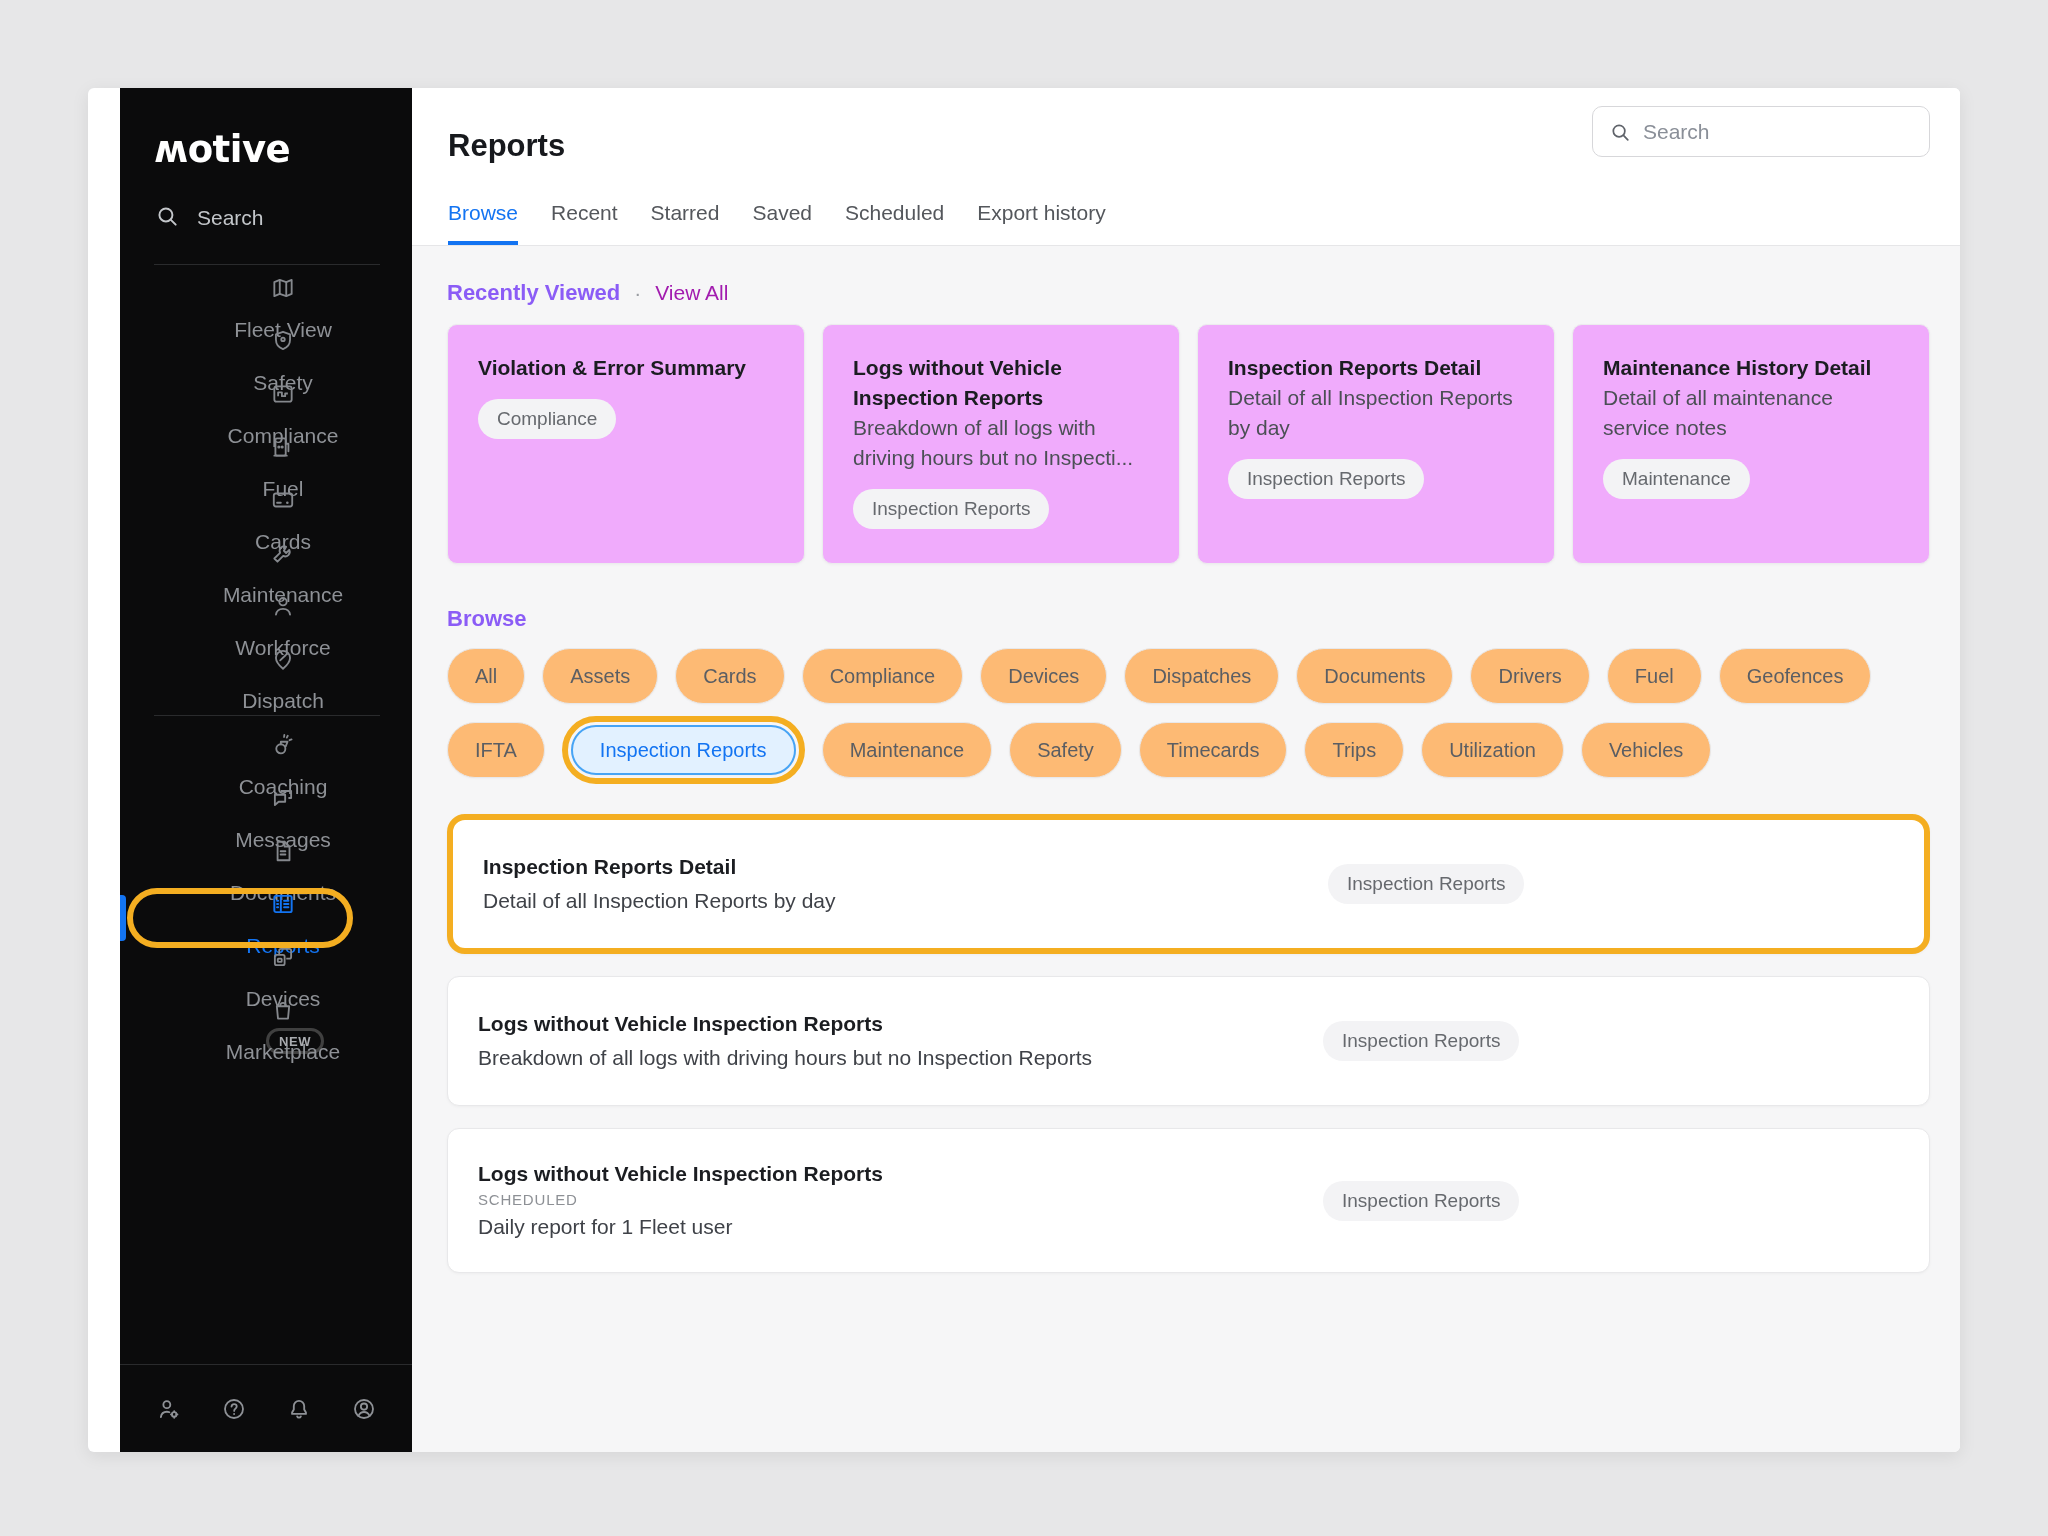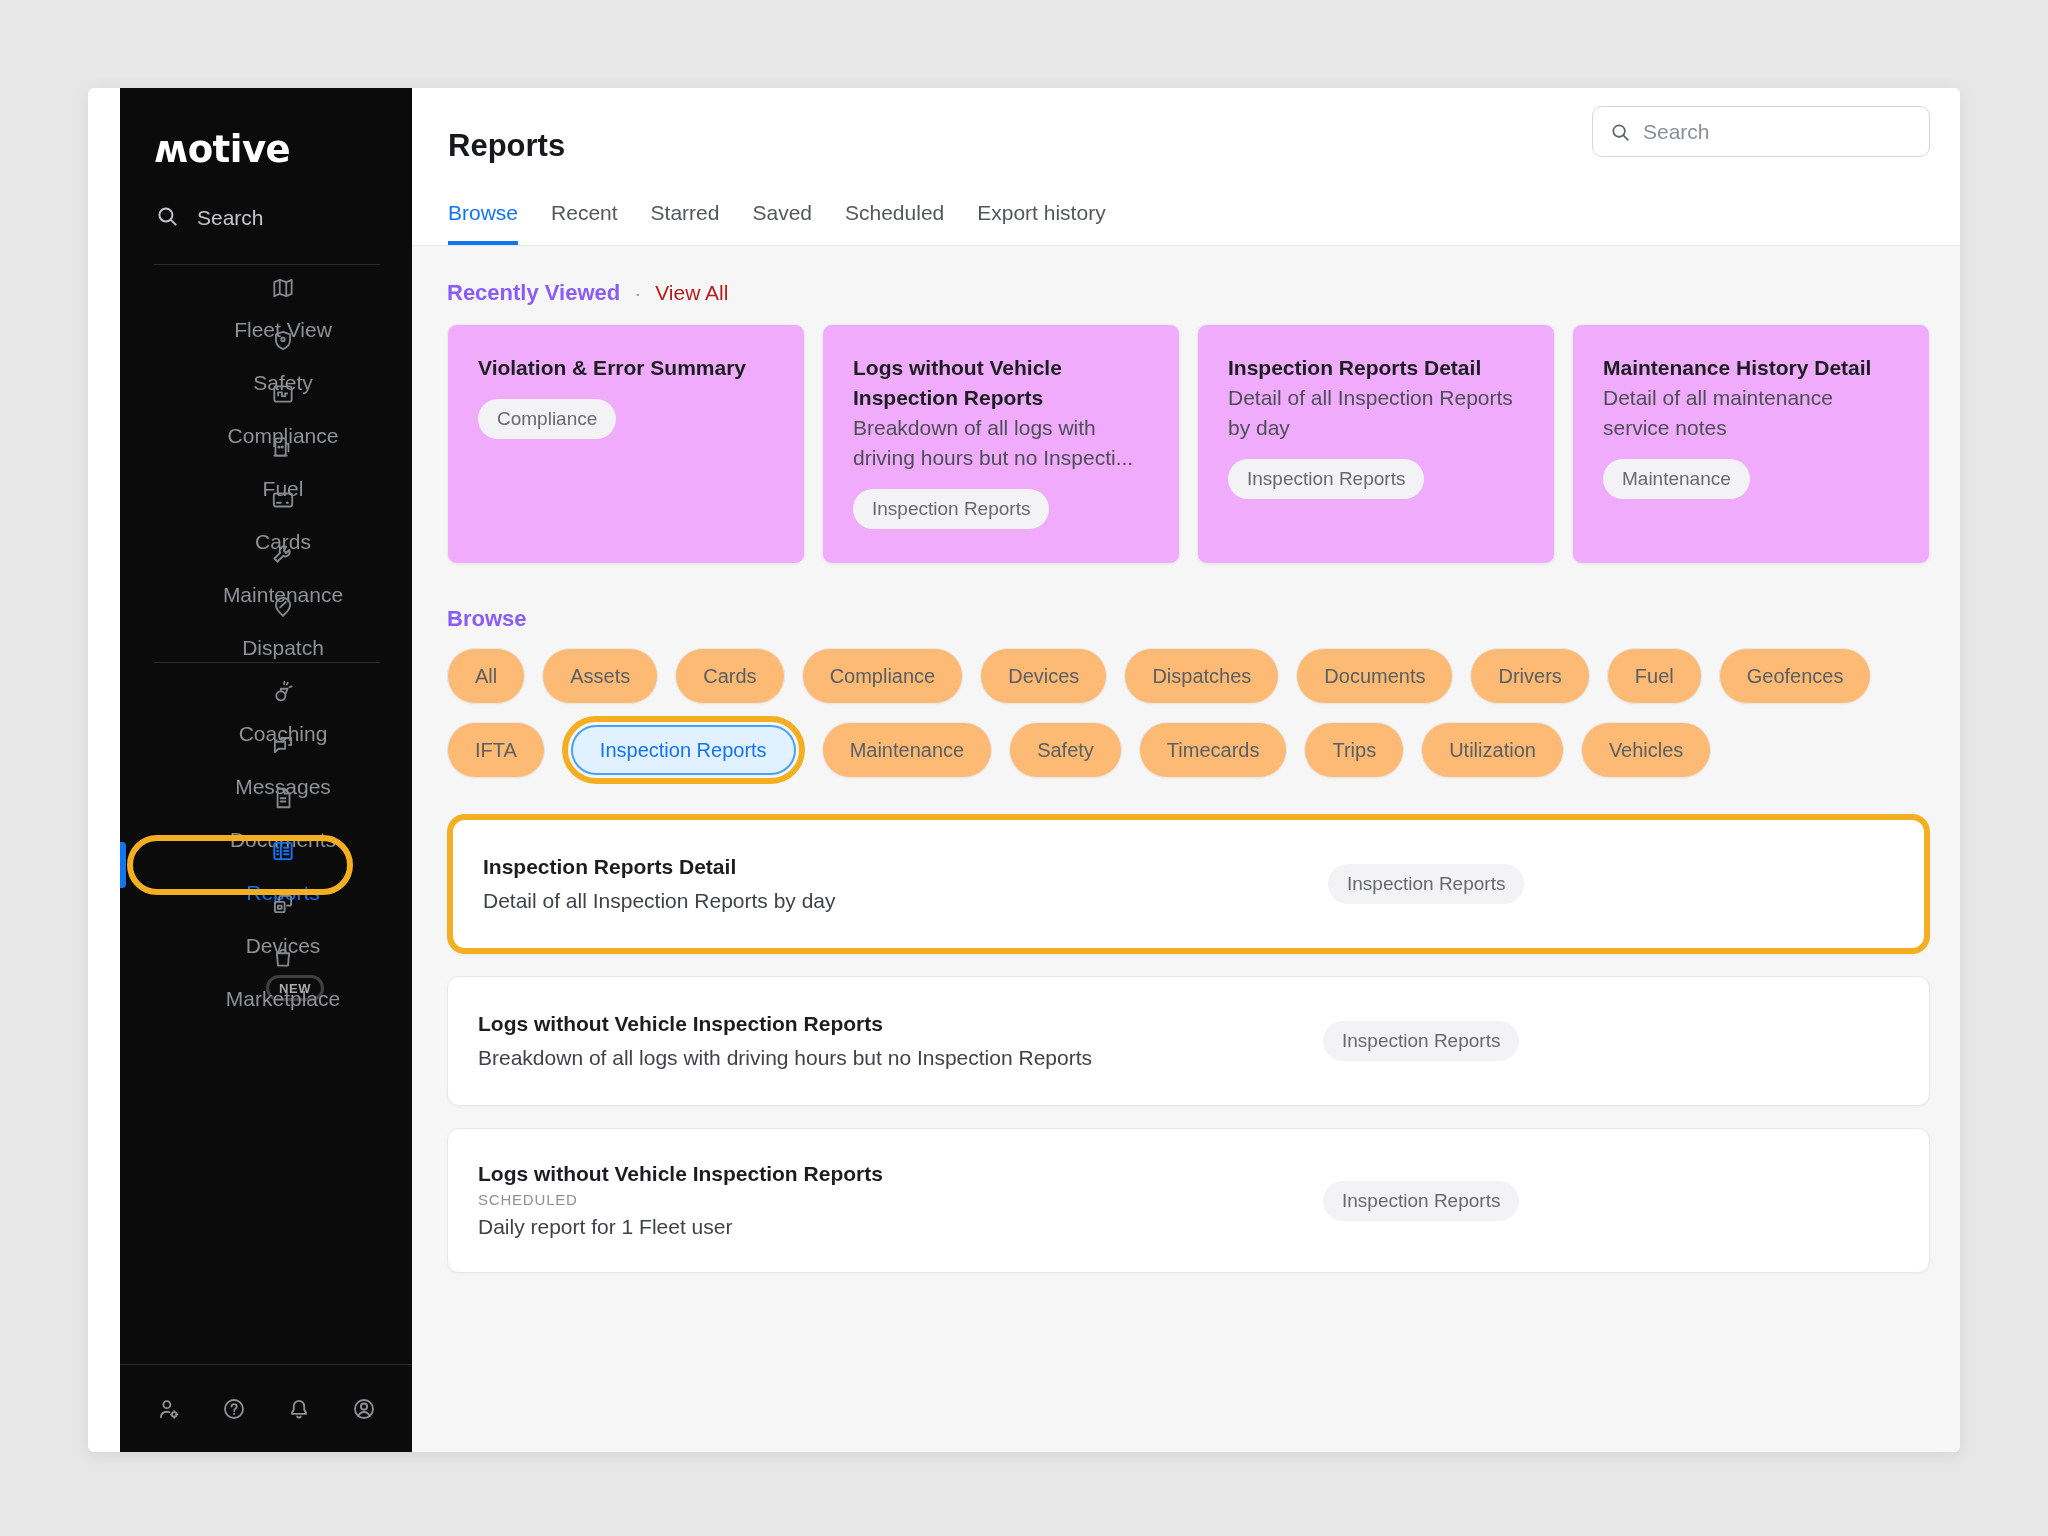--- a/index.html
+++ b/index.html
@@ -46,21 +46,21 @@
   .s-icon svg { width:22px; height:22px; }
   .hsearch input { border:none; outline:none; flex:1; font-size:21px; color:#33363b; background:transparent;
                    font-family:"Liberation Sans", sans-serif; padding-right:12px; }
   .hsearch input::placeholder { color:#8a8f98; }
 
   .content { padding:0 30px 0 35px; overflow:hidden; }
 
   .section-row { display:flex; align-items:baseline; gap:14px; margin-top:34px; }
   .section-heading { font-size:22px; font-weight:700; color:#8b5cf6; }
   .dot-sep { color:#9a9da2; font-size:21px; }
-  .view-all { color:#b91c1c; font-size:21px; cursor:pointer; }
+  .view-all { color:#a21caf; font-size:21px; cursor:pointer; }
 
   .cards { display:grid; grid-template-columns:repeat(4, 1fr); gap:17px; margin-top:18px; }
   .card { background:#f0abfc; border:1px solid #ececee; border-radius:10px; box-shadow:0 1px 3px rgba(0,0,0,.04);
           height:240px; padding:28px 30px; display:flex; flex-direction:column; align-items:flex-start; cursor:pointer; }
   .card-title { font-size:21px; font-weight:700; color:#1b1d21; line-height:30px; }
   .card-desc { font-size:21px; color:#4b4f55; line-height:30px; margin-top:0; }
   .tag-pill { background:#f3f3f5; color:#66696e; font-size:19px; border-radius:20px; padding:9px 19px;
               margin-top:16px; white-space:nowrap; }
 
   .browse-heading { margin-top:42px; }
@@ -157,20 +157,29 @@
 
     <div class="nav-item">
       <span class="nav-icon">
         <svg viewBox="0 0 24 24" fill="none" stroke="currentColor" stroke-width="1.7" stroke-linejoin="round">
             <path d="M14.9 6.2a4.2 4.2 0 0 0-5.6 5.6L4 17.1 6.9 20l5.3-5.3a4.2 4.2 0 0 0 5.6-5.6l-2.9 2.9-2.1-2.1z"></path>
           </svg>
       </span>
       <span class="nav-label">Maintenance</span>
     </div>
 
+    <div class="nav-item">
+      <span class="nav-icon">
+        <svg viewBox="0 0 24 24" fill="none" stroke="currentColor" stroke-width="1.7" stroke-linecap="round">
+            <circle cx="12" cy="8" r="3.4"></circle>
+            <path d="M5.5 20c.5-3.4 3-5.4 6.5-5.4s6 2 6.5 5.4"></path>
+          </svg>
+      </span>
+      <span class="nav-label">Workforce</span>
+    </div>
 
     <div class="nav-item">
       <span class="nav-icon">
         <svg viewBox="0 0 24 24" fill="none" stroke="currentColor" stroke-width="1.7" stroke-linecap="round" stroke-linejoin="round">
             <path d="M12 21c-4-3.5-6.5-6.8-6.5-10a6.5 6.5 0 1 1 13 0c0 3.2-2.5 6.5-6.5 10z"></path>
             <path d="M9.4 13.2l5.2-4.9"></path>
           </svg>
       </span>
       <span class="nav-label">Dispatch</span>
     </div>

